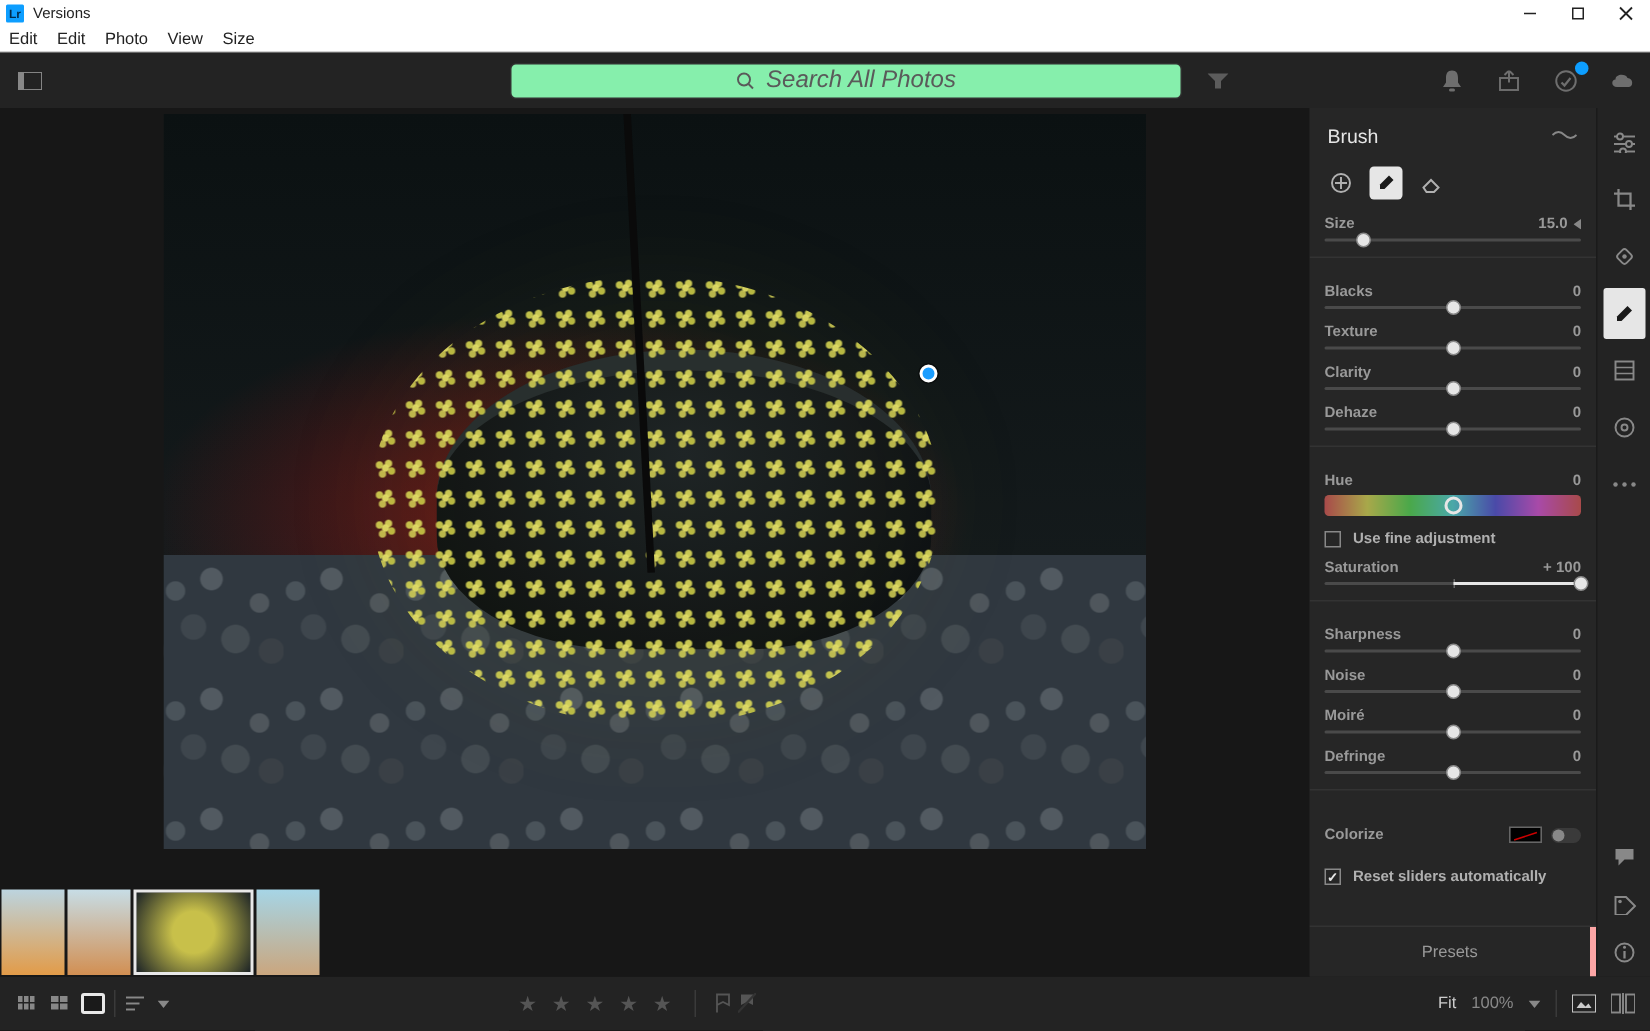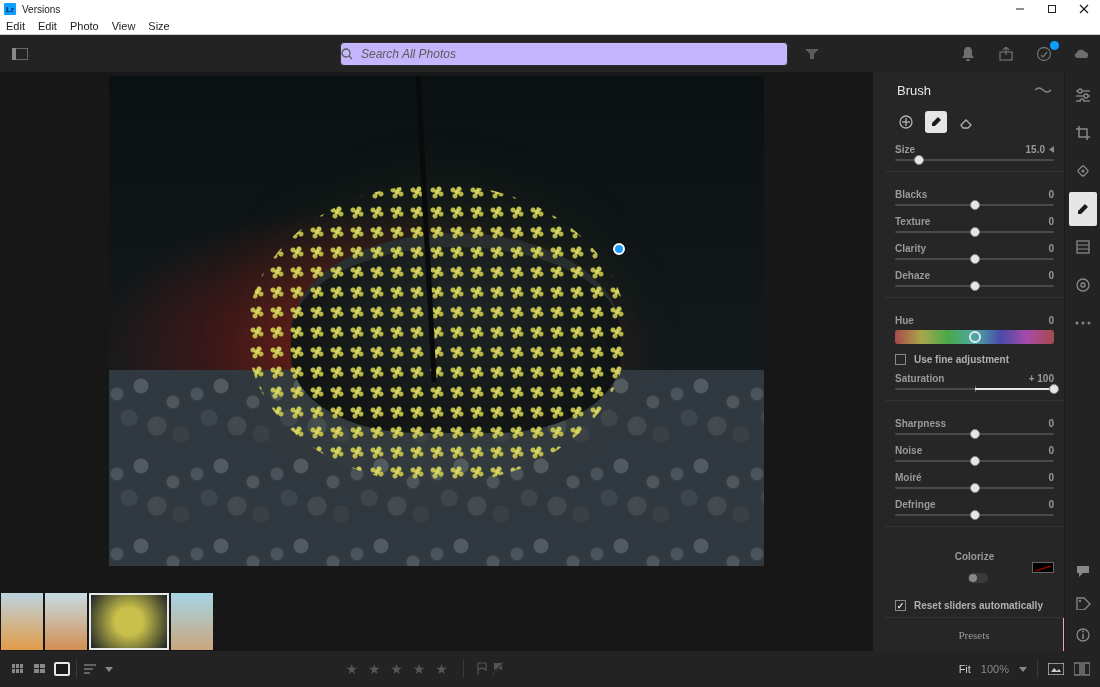--- a/index.html
+++ b/index.html
@@ -11,21 +11,21 @@
 .titlebar .wincontrols { margin-left:auto; display:flex; }
 .titlebar .wincontrols div { width:32px; height:18px; display:flex; align-items:center; justify-content:center; color:#222; }
 
 
 .menubar { height:17px; background:#fff; display:flex; align-items:center; padding-left:6px; font-size:11px; color:#222; border-bottom:1px solid #d0d0d0; }
 .menubar span { margin-right:13px; }
 
 
 .toolbar { height:37px; background:#232323; display:flex; align-items:center; padding:0 8px; gap:8px; }
 .toolbar .panel-toggle { width:24px; height:24px; display:flex; align-items:center; justify-content:center; color:#888; }
-.toolbar .search { flex:0 0 448px; margin-left:300px; height:24px; background:#c4b5fd; border:1px solid #303030; border-radius:4px; display:flex; align-items:center; color:#5a5a5a; font-size:12px; font-style:italic; gap:8px; }
+.toolbar .search { flex:0 0 448px; margin-left:300px; height:24px; background:#86efac; border:1px solid #303030; border-radius:4px; display:flex; align-items:center; justify-content:center; color:#5a5a5a; font-size:16px; font-style:italic; gap:8px; }
 .toolbar .filter { width:24px; height:24px; display:flex; align-items:center; justify-content:center; color:#5c5c5c; margin-left:4px;}
 .toolbar .right { margin-left:auto; display:flex; align-items:center; gap:18px; color:#6e6e6e; }
 .toolbar .right .icon { width:20px; height:20px; display:flex; align-items:center; justify-content:center; position:relative; }
 .toolbar .badge { position:absolute; top:-3px; right:-5px; width:9px; height:9px; border-radius:50%; background:#0d9eff; }
 
 
 .main { display:flex; height:579px; }
 
 
 .canvas-col { flex:1; display:flex; flex-direction:column; background:#171717; }
@@ -66,21 +66,21 @@
 .bottombar .grid-opts { display:flex; gap:6px; align-items:center;}
 .bottombar .grid-opts .opt { width:16px; height:14px; display:flex; align-items:center; justify-content:center; }
 .bottombar .grid-opts .opt.active { background:#e8e8e8; border-radius:2px;}
 .bottombar .stars { margin:0 auto; color:#555; font-size:14px; letter-spacing:3px; display:flex; align-items:center; gap:12px;}
 .bottombar .flags { color:#555; font-size:13px; display:flex; gap:4px;}
 .bottombar .fit { margin-left:auto; display:flex; align-items:center; gap:10px; }
 .bottombar .sep { width:1px; height:18px; background:#3a3a3a; }
 .bottombar svg { display:block; }
 
 
-.right-panel { width:191px; background:#262626; display:flex; flex-direction:column; font-size:11px; color:#b8b8b8; overflow:hidden;padding-left:12px; }
+.right-panel { width:191px; background:#262626; display:flex; flex-direction:column; font-size:11px; color:#b8b8b8; overflow:hidden; }
 .right-panel .hdr { height:36px; display:flex; align-items:center; padding:0 12px; font-size:13px; color:#e6e6e6; }
 .right-panel .hdr .reset { margin-left:auto; color:#888; }
 .right-panel .modes { height:28px; display:flex; align-items:center; gap:8px; padding:0 10px; }
 .right-panel .modes .mode { width:22px; height:22px; display:flex; align-items:center; justify-content:center; border-radius:3px; color:#b0b0b0; }
 .right-panel .modes .mode.active { background:#e6e6e6; color:#1a1a1a; }
 .right-panel .scroll { flex:1; overflow-y:auto; padding:0 10px 8px;font-weight:bold; }
 .right-panel .scroll::-webkit-scrollbar { width:8px; }
 .right-panel .scroll::-webkit-scrollbar-thumb { background:#3e3e3e; border-radius:4px; }
 
 .slider-row { margin:8px 0 10px; }
@@ -90,31 +90,31 @@
 .slider-row .track.bipolar::before { content:""; position:absolute; left:50%; top:-2px; width:1px; height:6px; background:#666;}
 .slider-row .knob { position:absolute; top:50%; width:10px; height:10px; border-radius:50%; background:#e6e6e6; transform:translate(-50%,-50%); border:1px solid #888; }
 .slider-row.sat .fill { display:block; }
 .slider-row.sat .knob { left:100%; }
 
 .hue-track { height:14px; border-radius:3px; background:linear-gradient(90deg,#a84a4a,#a8a84a,#4aa84a,#4aa8a8,#4a4aa8,#a84aa8,#a84a4a); position:relative; }
 .hue-track .knob { position:absolute; left:50%; top:50%; width:12px; height:12px; border-radius:50%; background:transparent; border:2px solid #e6e6e6; transform:translate(-50%,-50%); }
 
 .check { display:flex; align-items:center; gap:8px; font-size:10px; color:#b0b0b0; margin:8px 0; }
 .check .box { width:11px; height:11px; border:1px solid #888; display:flex; align-items:center; justify-content:center; font-size:9px; color:#e6e6e6; }
-.colorize { display:flex; align-items:center; font-size:10px; color:#999; margin:17px 0;flex-direction:column; }
+.colorize { display:flex; align-items:center; font-size:10px; color:#999; margin:17px 0; }
 .colorize .swatch { margin-left:auto; width:22px; height:11px; border:1px solid #666; background:linear-gradient(#000,#000); position:relative;}
 .colorize .swatch::after { content:""; position:absolute; left:2px; right:2px; top:50%; height:1px; background:#c00; transform:rotate(-18deg);}
 .colorize .toggle { width:20px; height:10px; border-radius:5px; background:#3a3a3a; margin-left:6px; position:relative;}
 .colorize .toggle::after { content:""; position:absolute; left:1px; top:1px; width:8px; height:8px; border-radius:50%; background:#888;}
 
 .group-gap { height:8px; border-top:1px solid #333; margin:10px -10px; }
 
 .panel-tabs { height:34px; display:flex; border-top:1px solid #333; }
 .panel-tabs div { flex:1; display:flex; align-items:center; justify-content:center; font-size:11px; color:#999; }
-.panel-tabs div:first-child { border-right:1px solid #fca5a5;font-family:Liberation Serif, serif; }
+.panel-tabs div:first-child { border-right:4px solid #fca5a5; }
 
 
 .tool-rail { width:36px; background:#232323; display:flex; flex-direction:column; align-items:center; gap:4px; padding-top:6px; border-left:1px solid #1a1a1a; }
 .tool-rail .tool { width:36px; height:34px; display:flex; align-items:center; justify-content:center; color:#888; }
 .tool-rail .tool.active { background:#e6e6e6; color:#1a1a1a; border-radius:2px; margin:0 4px; width:28px; }
 .tool-rail .gap { flex:1; }
 .tool-rail .bottom-tools .tool { height:32px; }
 
 svg { display:block; }
 </style>

